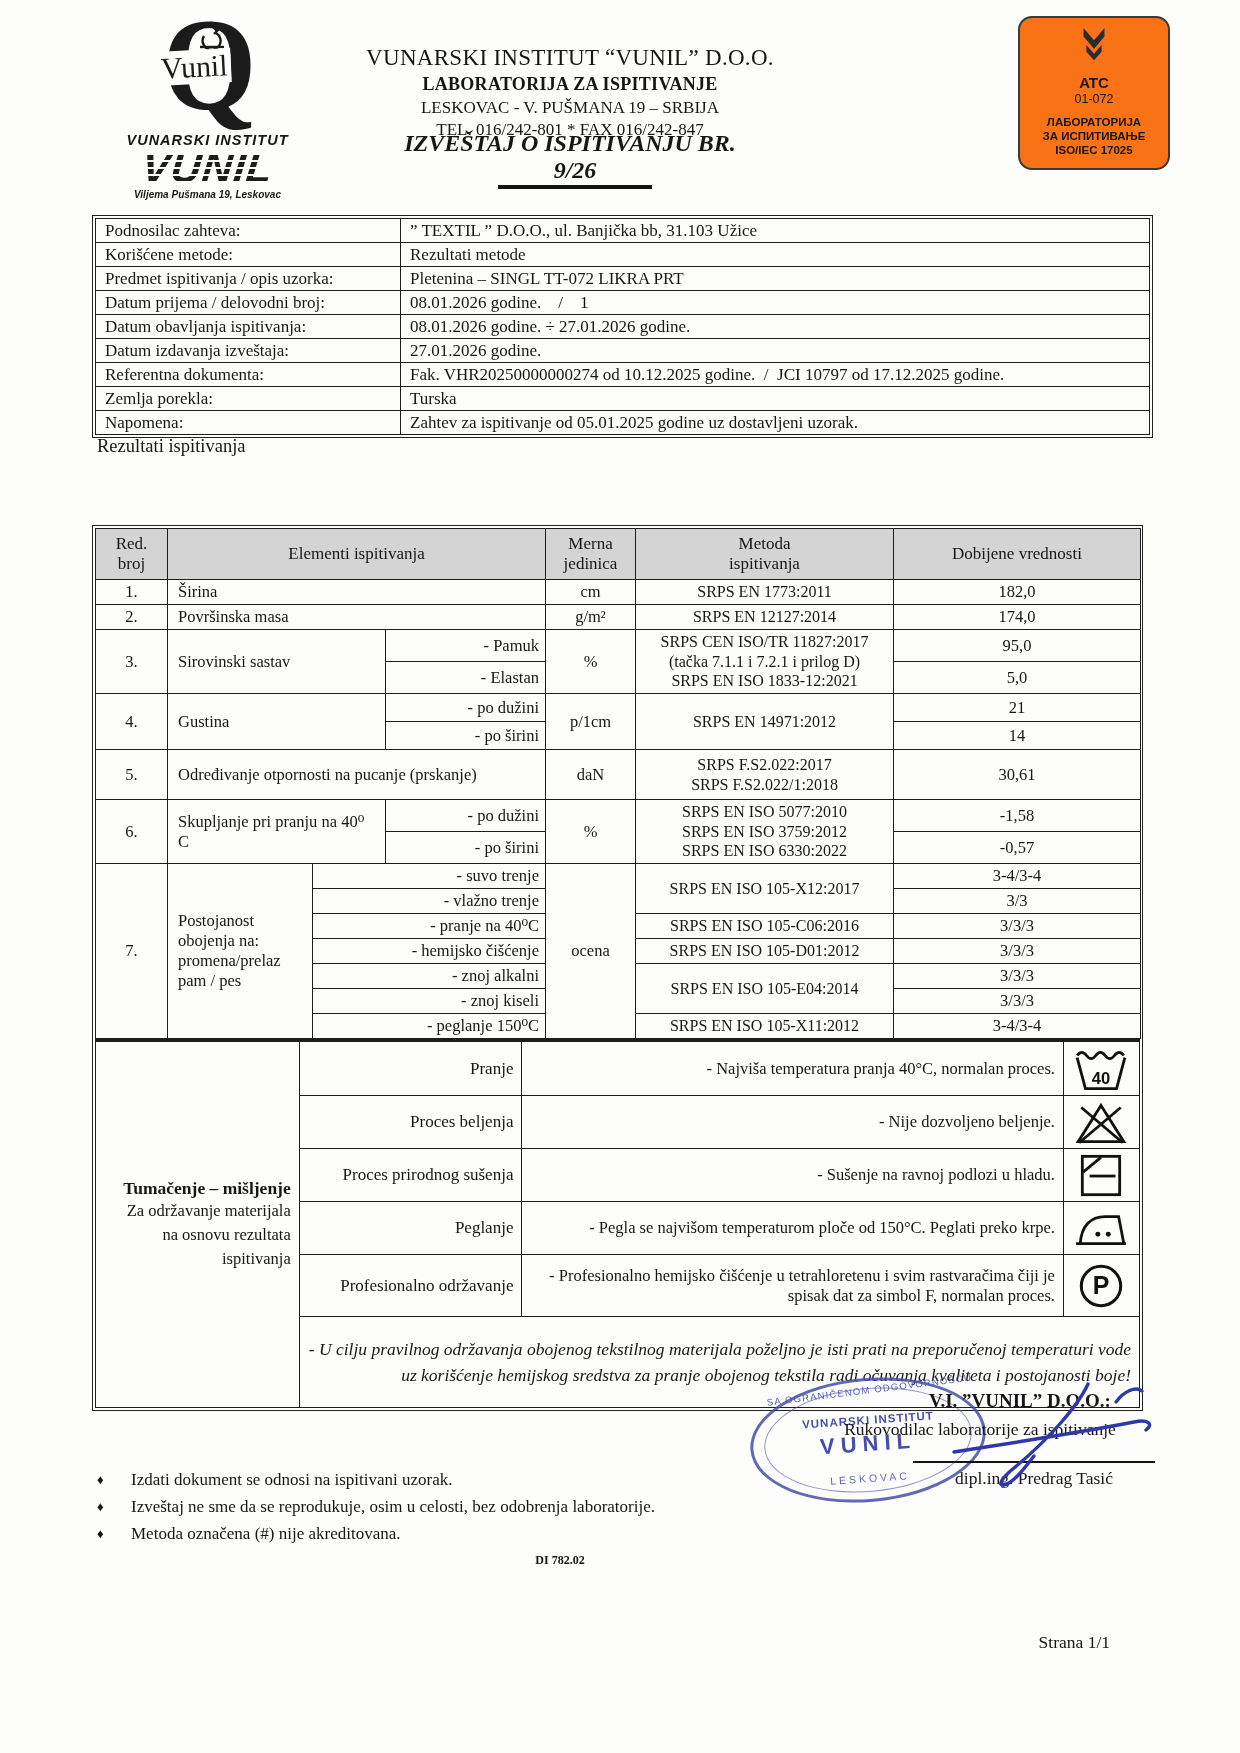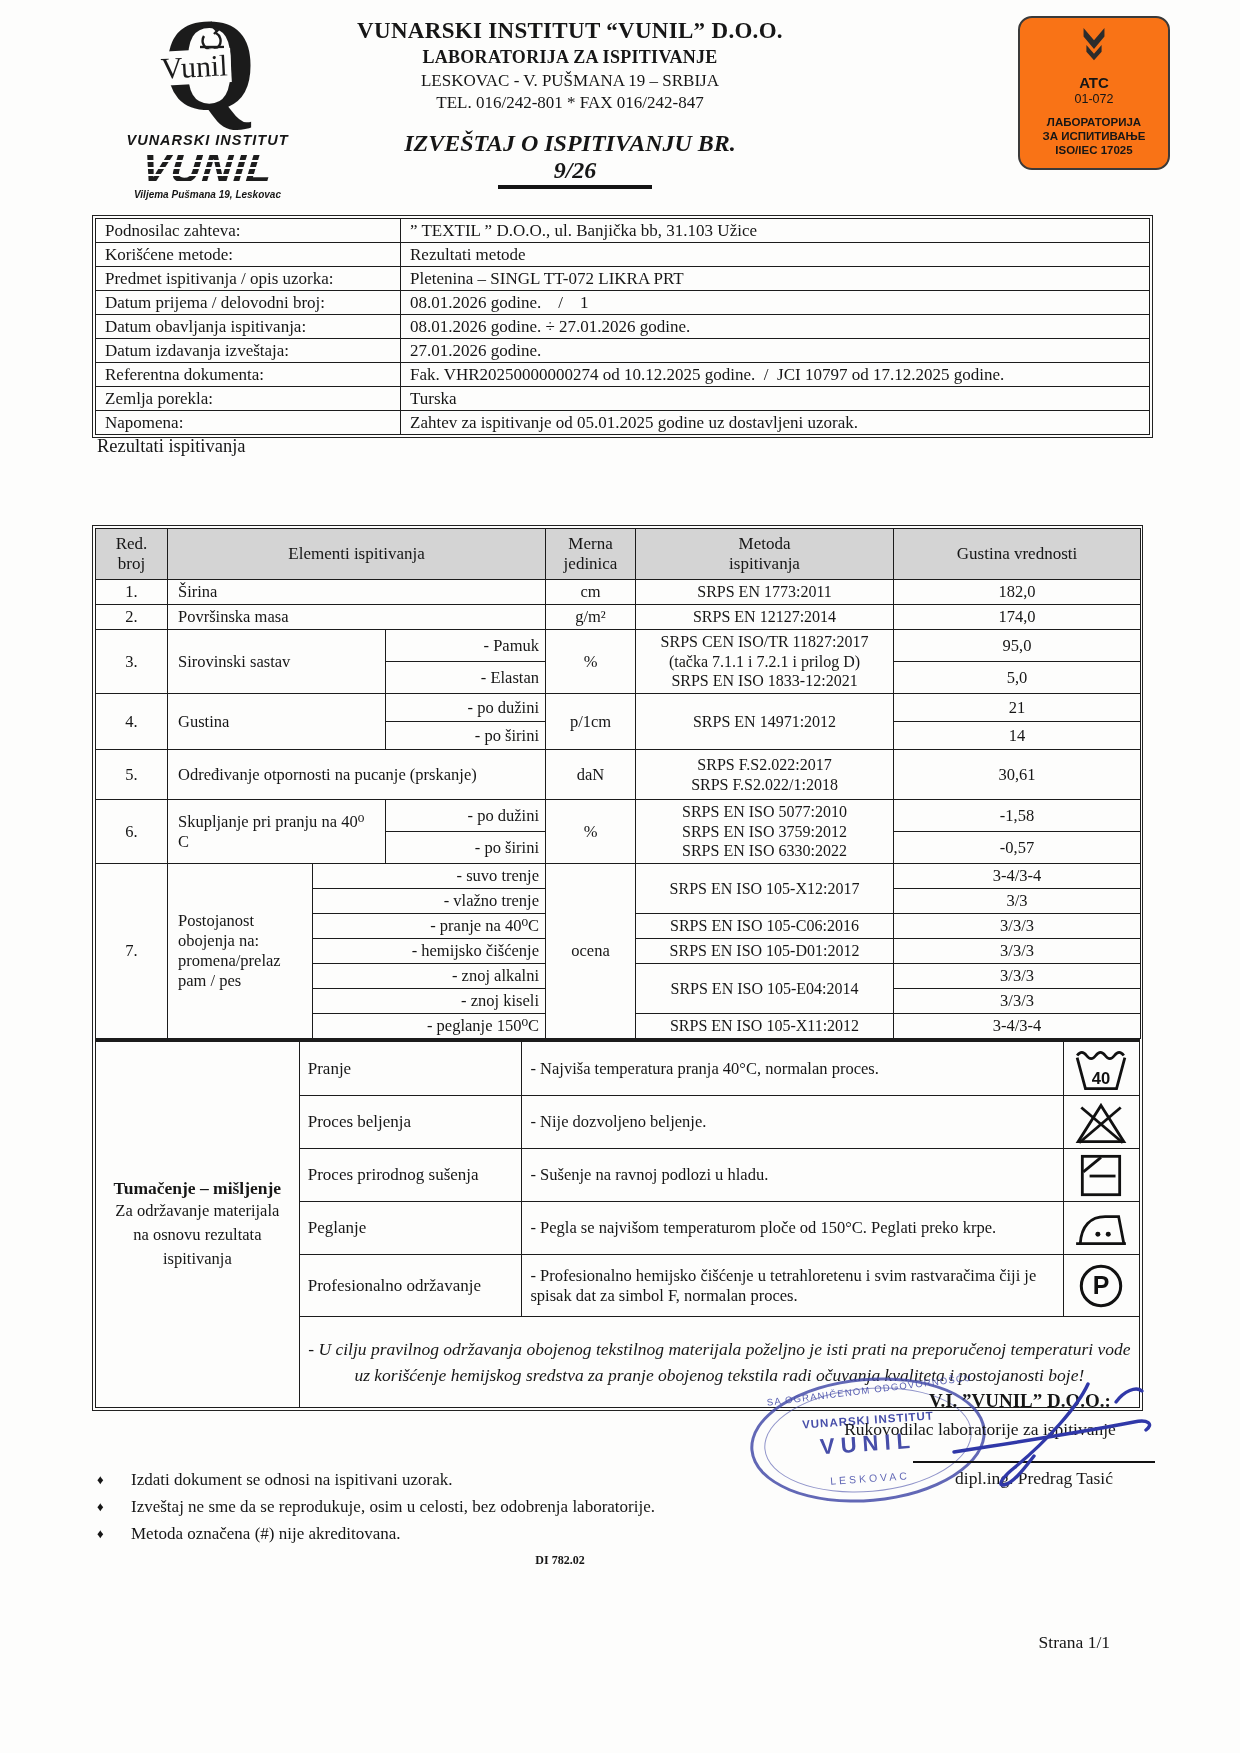--- a/index.html
+++ b/index.html
@@ -18,21 +18,21 @@
   .q-glyph{font-size:132px;font-weight:bold;line-height:110px;letter-spacing:-4px;color:#1b1b1b;transform:scaleX(.92);display:inline-block;}
   .q-word{position:absolute;left:58px;top:40px;background:#fdfdfc;padding:0 3px;font-size:30px;color:#1b1b1b;transform:rotate(-3deg);}
   .q-mic{position:absolute;left:96px;top:10px;}
   .logo-institute{font-family:"Liberation Sans",sans-serif;font-style:italic;font-weight:bold;font-size:14.5px;letter-spacing:1px;margin-top:4px;}
   .brand-wrap{position:relative;display:inline-block;margin-top:0px;}
   .brand-text{font-family:"Liberation Sans",sans-serif;font-style:italic;font-weight:900;font-size:42px;line-height:40px;letter-spacing:1px;color:#1d1d1d;transform:skewX(-6deg);display:inline-block;}
   .brand-stripes{position:absolute;inset:0;background:repeating-linear-gradient(to bottom,rgba(253,253,252,0) 0 5px,#fdfdfc 5px 7px);}
   .logo-address{font-family:"Liberation Sans",sans-serif;font-style:italic;font-weight:bold;font-size:10px;margin-top:1px;}
 
   .head-center{position:absolute;left:320px;top:18px;width:500px;text-align:center;}
-  .hc-title{font-size:23px;font-weight:bold;letter-spacing:.3px;}
+  .hc-title{font-size:23px;font-weight:normal;letter-spacing:.3px;margin-top:27px;}
   .hc-sub{font-size:18px;font-weight:bold;margin-top:3px;letter-spacing:.3px;}
   .hc-addr{font-size:17px;margin-top:3px;}
   .hc-tel{font-size:17px;margin-top:2px;}
   .report-line{position:absolute;left:320px;top:130px;width:500px;text-align:center;font-size:24px;font-weight:bold;font-style:italic;}
   .report-no{display:inline-block;min-width:110px;border-bottom:4px solid #141414;padding:0 22px 1px 22px;margin-left:10px;text-align:center;}
 
   .atc-box{position:absolute;left:1018px;top:16px;width:152px;height:154px;border:2px solid #3a3a3a;border-radius:14px;text-align:center;padding-top:8px;box-sizing:border-box;background:#f97316;}
   .atc-code{font-family:"Liberation Sans",sans-serif;font-weight:bold;font-size:15px;margin-top:2px;}
   .atc-num{font-family:"Liberation Sans",sans-serif;font-size:12.5px;margin-top:1px;}
   .atc-lab{font-family:"Liberation Sans",sans-serif;font-weight:bold;font-size:11.5px;line-height:14px;margin-top:9px;}
@@ -48,21 +48,21 @@
   .res-wrap{position:absolute;left:95px;top:528px;width:1045px;outline:1.5px solid #222;outline-offset:2px;}
   .res-table{border-collapse:collapse;table-layout:fixed;width:1045px;}
   .res-table td{border:1.8px solid #1c1c1c;font-size:16.5px;padding:1px 6px;text-align:center;line-height:20px;}
   .res-table tr.hdr td{background:#d4d4d4;height:48px;font-size:17px;}
   .res-table td.el{text-align:left;padding-left:10px;}
   .res-table td.subel{text-align:right;padding-left:10px;}
   .res-table td.meth{font-size:16px;}
   .res-table .mline{display:block;line-height:19.5px;}
 
   .interp-table{border-collapse:collapse;table-layout:fixed;width:1045px;border-top:3px solid #1c1c1c;}
-  .interp-table td{border:1.8px solid #1c1c1c;padding:2px 8px;}
+  .interp-table td{border:1.8px solid #1c1c1c;padding:2px 8px;text-align:right;}
   .interp-left{width:193px;text-align:center;vertical-align:middle;}
   .interp-title{font-weight:bold;font-size:17.5px;}
   .interp-sub{font-size:16.5px;line-height:24px;}
   .care-label{width:211px;font-size:17px;padding-left:12px;}
   .care-desc{width:513px;font-size:16.5px;padding-left:12px;}
   .care-icon-cell{width:72px;text-align:center;vertical-align:middle;padding:2px;}
   .care-icon-cell svg{display:block;margin:0 auto;}
   .note-cell{font-style:italic;font-size:17.5px;text-align:center;height:86px;line-height:26px;padding:4px 20px;}
 
   
@@ -196,21 +196,21 @@
         </colgroup>
     <tbody>
           <tr class="hdr">
       <td class="pre">Red.
 broj</td>
       <td colspan="3">Elementi ispitivanja</td>
       <td class="pre">Merna
 jedinica</td>
       <td class="pre">Metoda
 ispitivanja</td>
-      <td>Gustina vrednosti</td>
+      <td>Dobijene vrednosti</td>
     </tr>
     <tr style="height:25px;">
       <td>1.</td>
       <td colspan="3" class="el">Širina</td>
       <td>cm</td>
       <td class="meth">SRPS EN 1773:2011</td>
       <td>182,0</td>
     </tr>
     <tr style="height:25px;">
       <td>2.</td>

